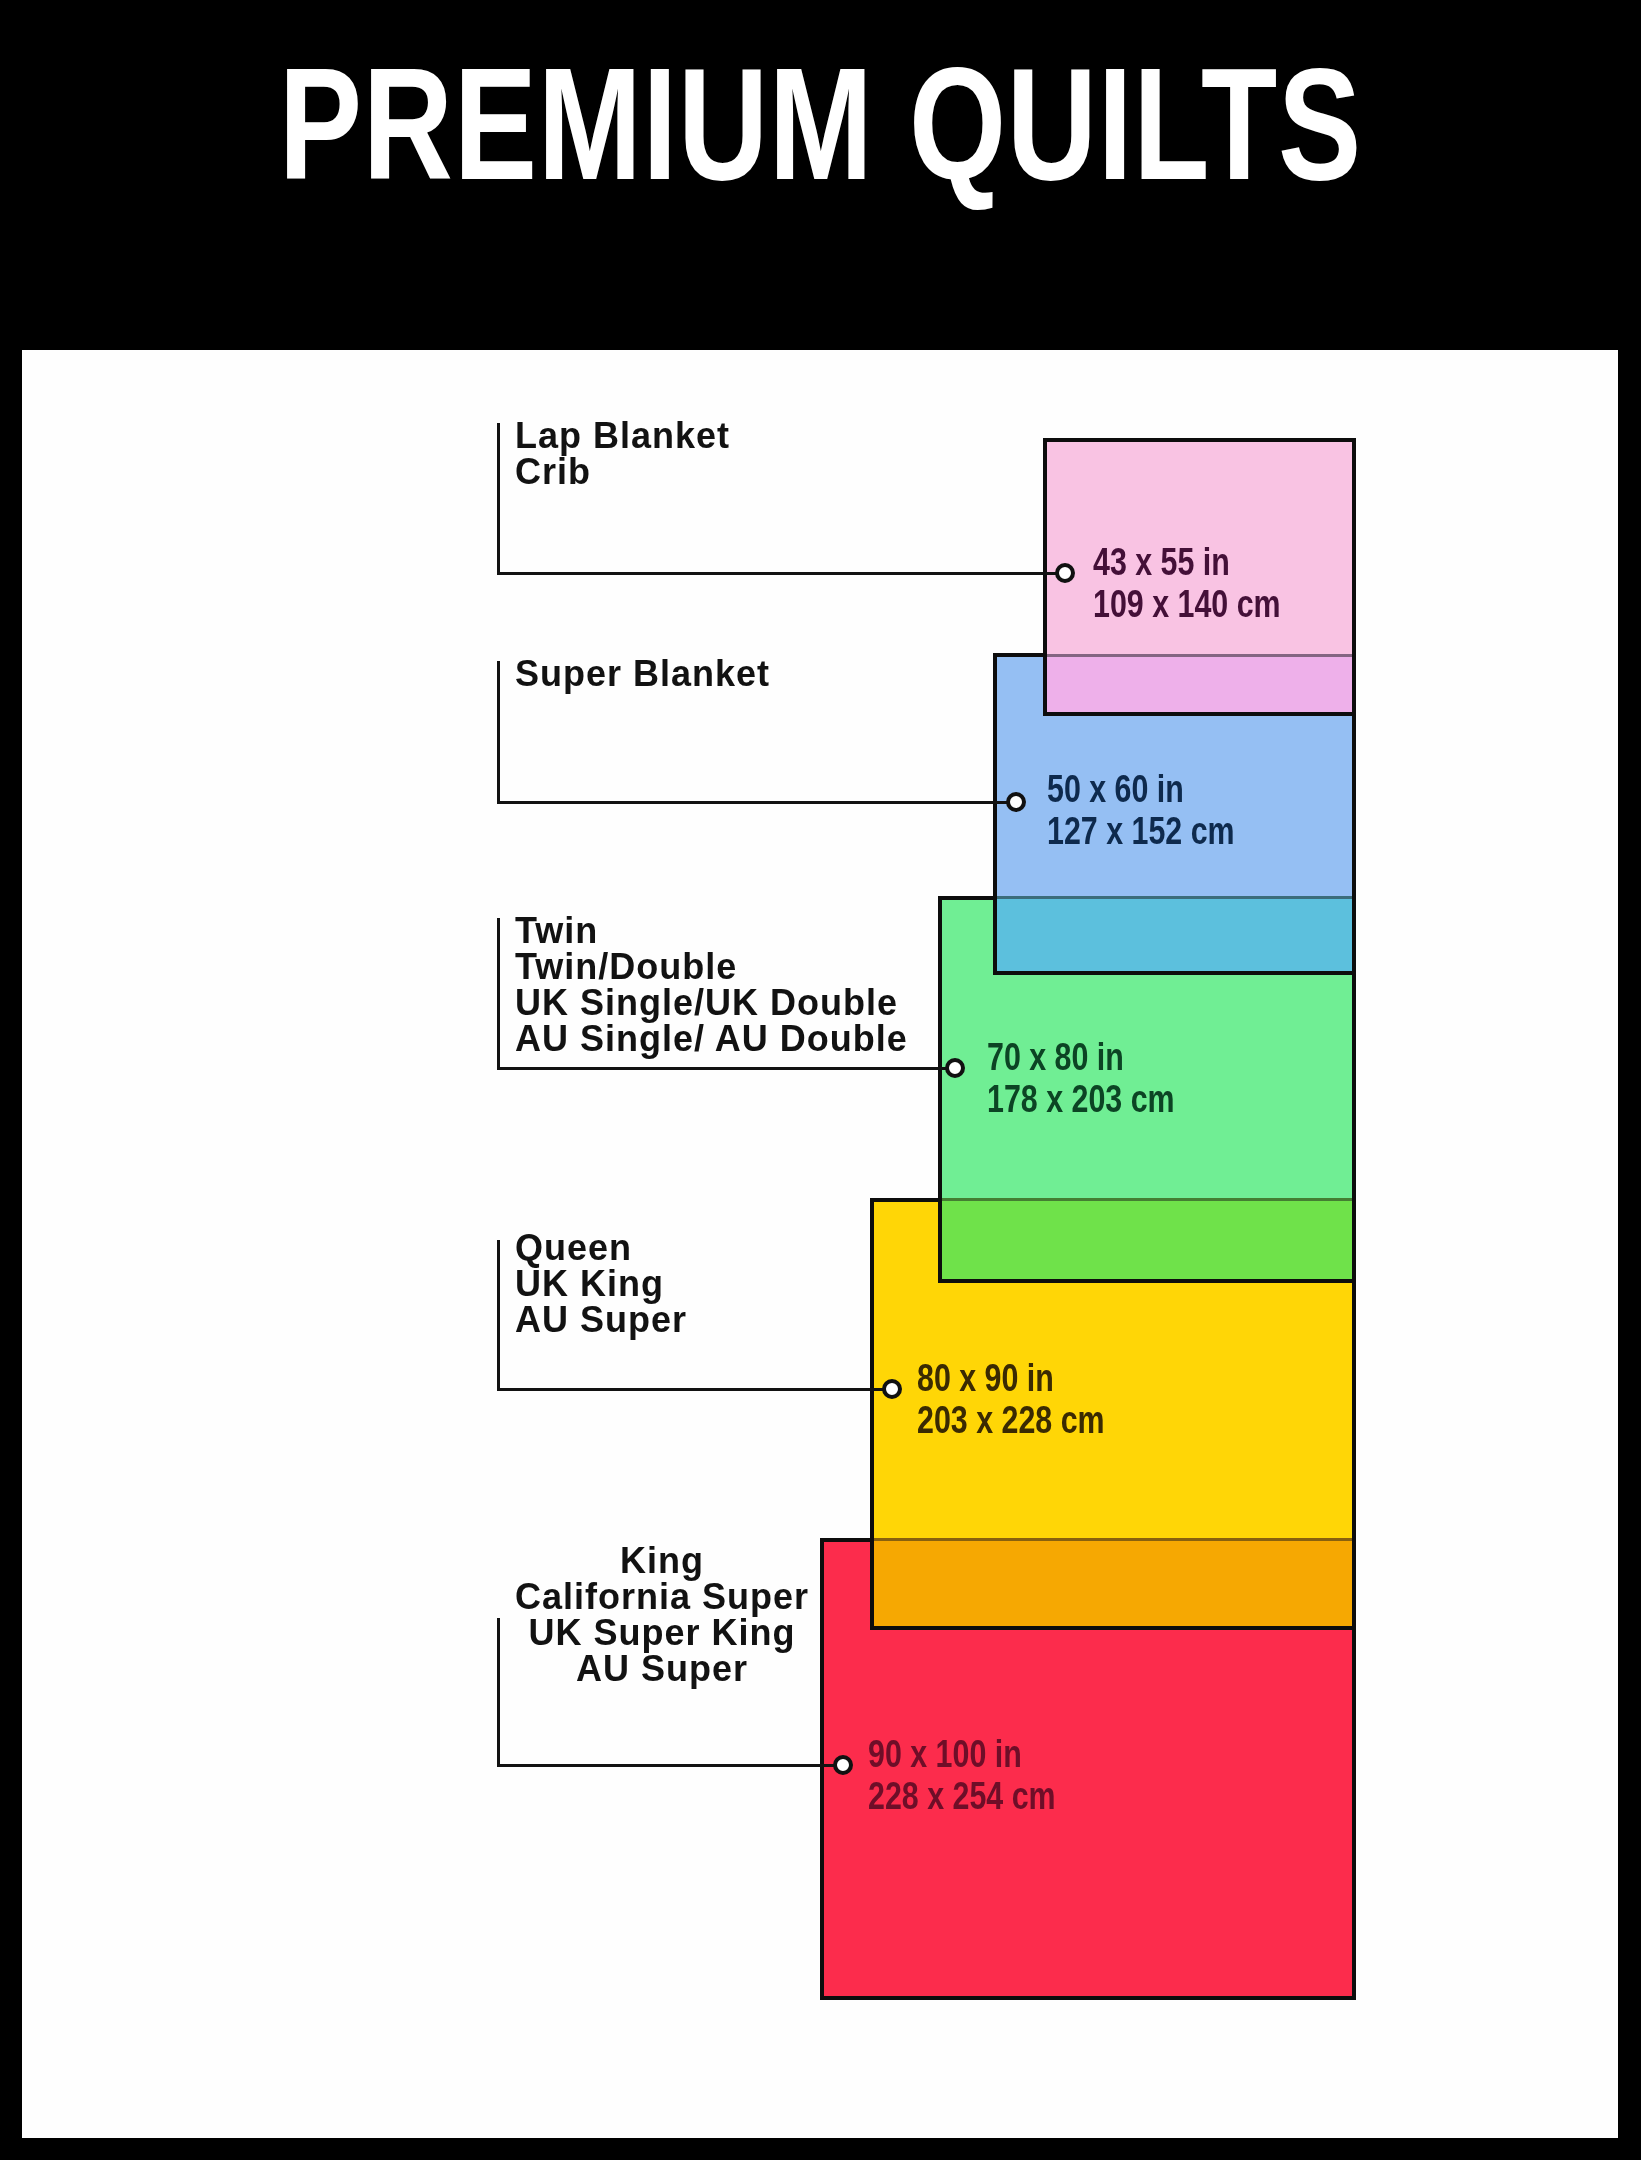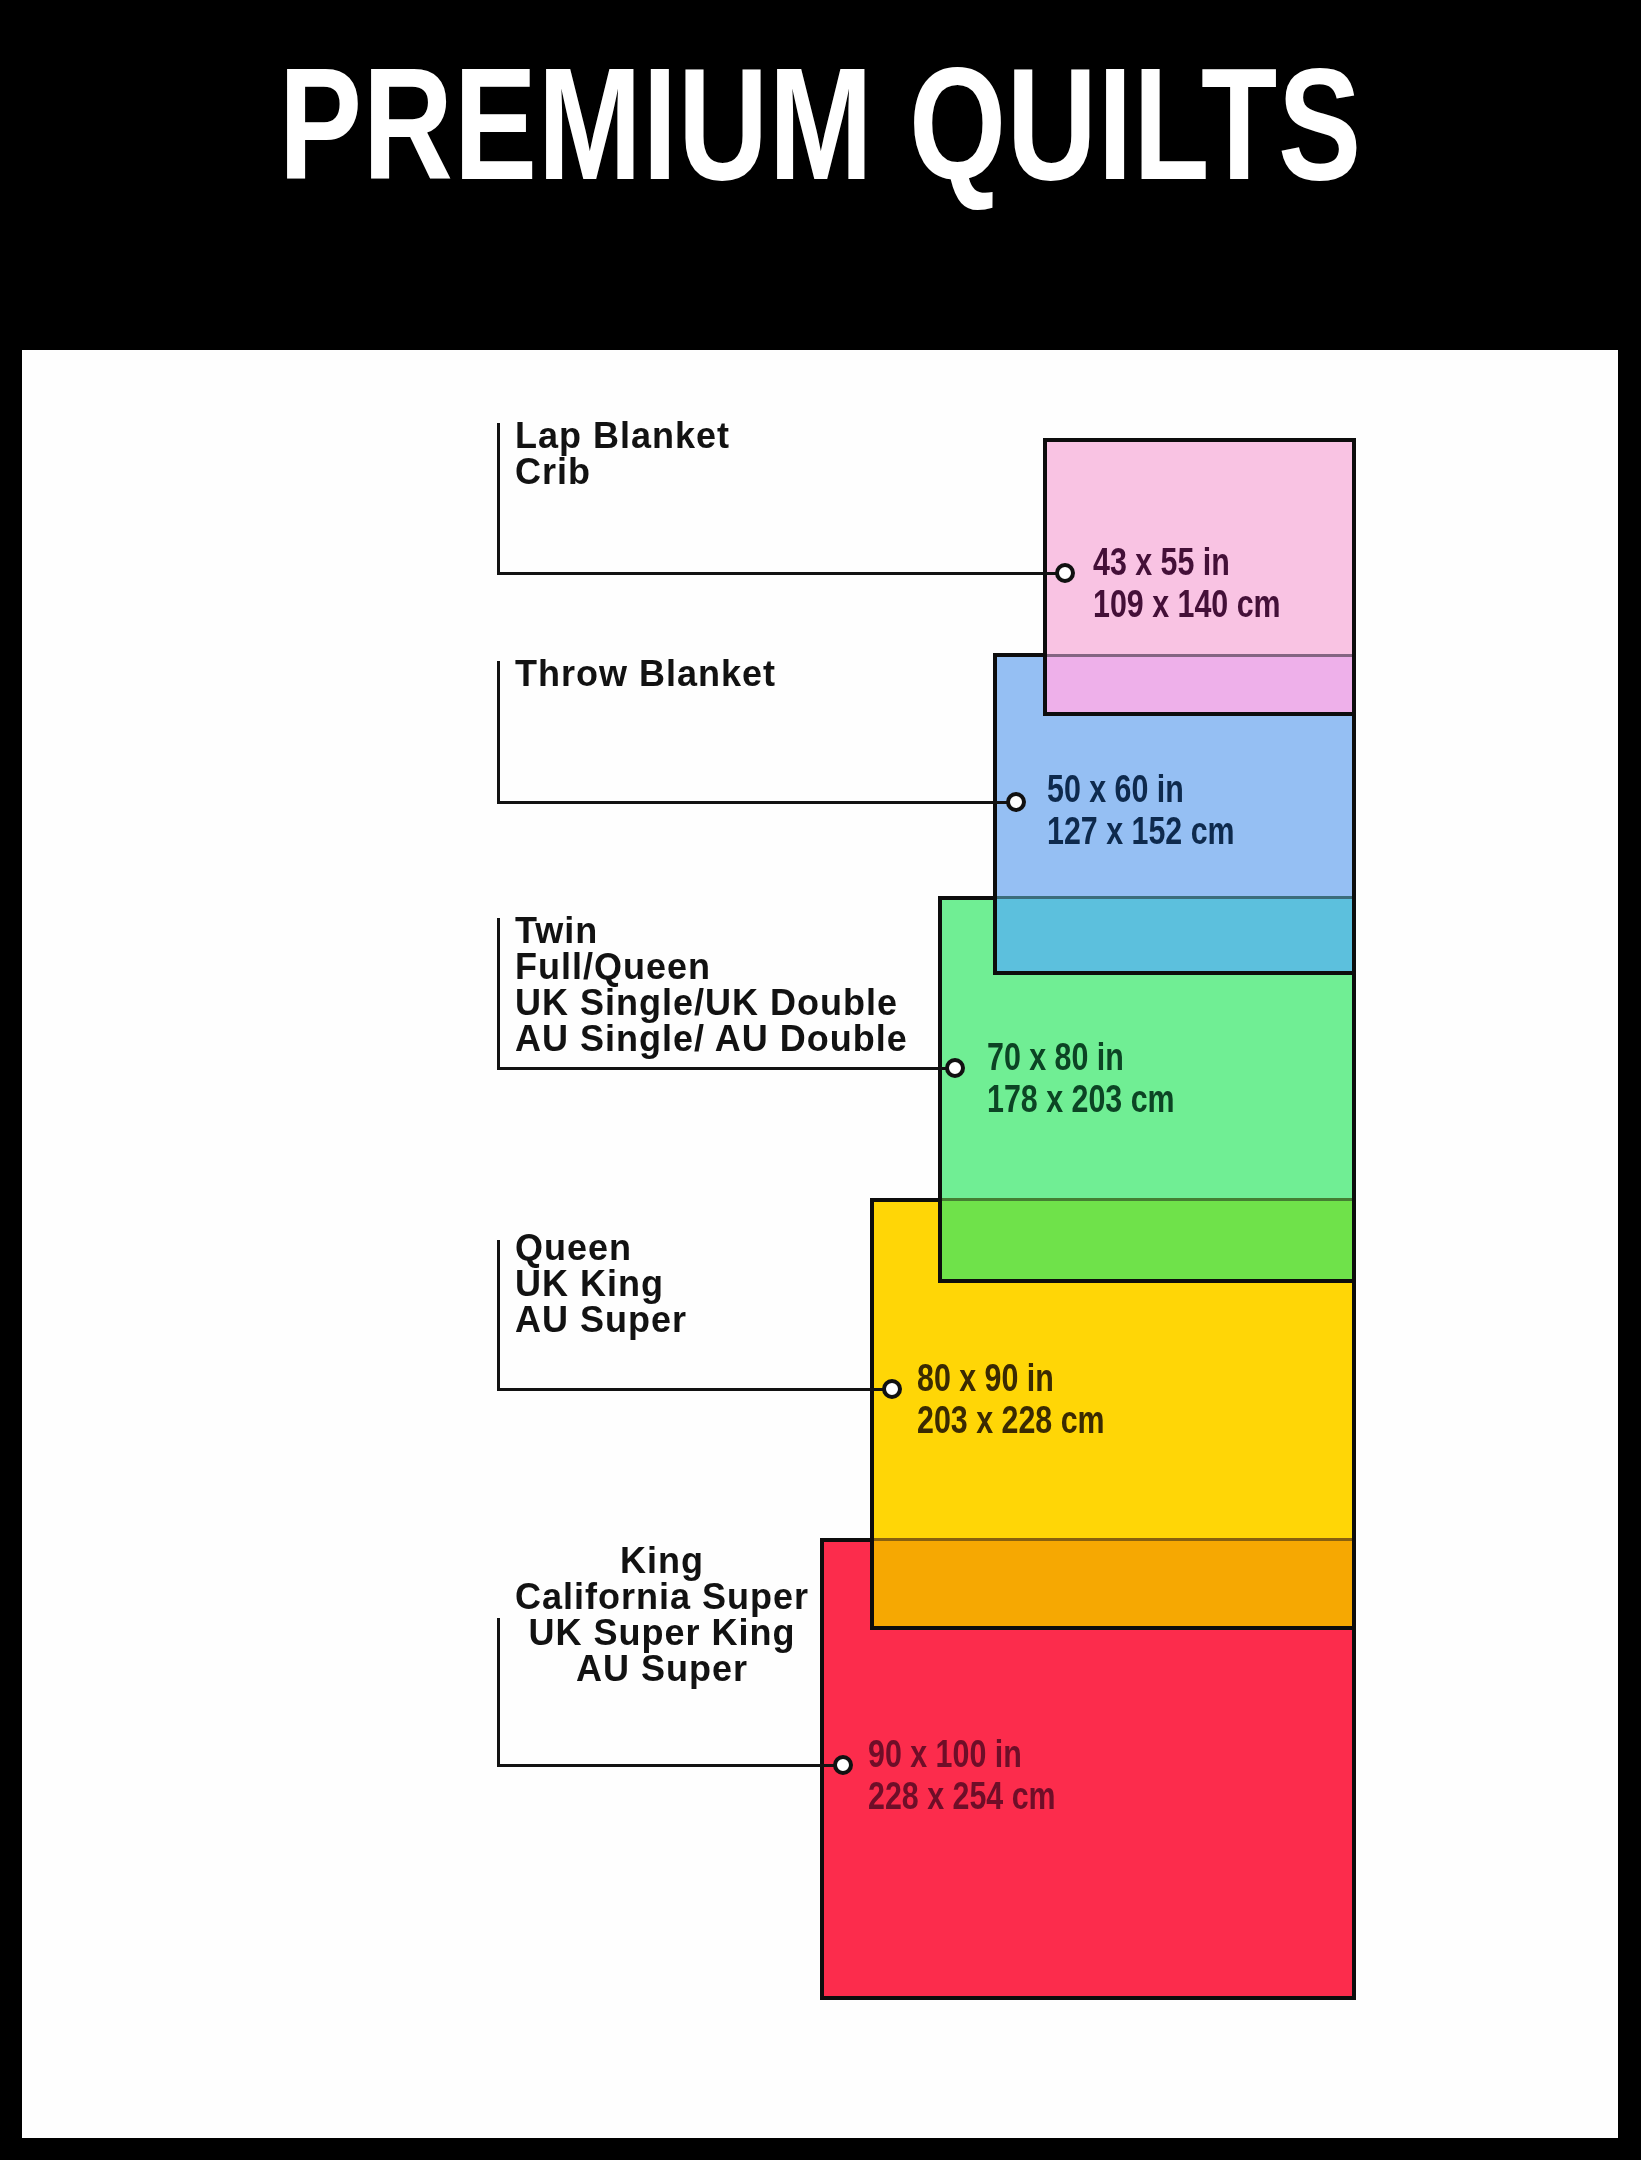--- a/index.html
+++ b/index.html
@@ -119,25 +119,25 @@
     <div class="dot d2"></div>
     <div class="dot d3"></div>
     <div class="dot d4"></div>
     <div class="dot d5"></div>
 
     <div class="cat c1">
       <div>Lap Blanket</div>
       <div>Crib</div>
     </div>
     <div class="cat c2">
-      <div>Throw Blanket</div>
+      <div>Super Blanket</div>
     </div>
     <div class="cat c3">
       <div>Twin</div>
-      <div>Full/Queen</div>
+      <div>Twin/Double</div>
       <div>UK Single/UK Double</div>
       <div>AU Single/ AU Double</div>
     </div>
     <div class="cat c4">
       <div>Queen</div>
       <div>UK King</div>
       <div>AU Super</div>
     </div>
     <div class="cat c5">
       <div>King</div>

